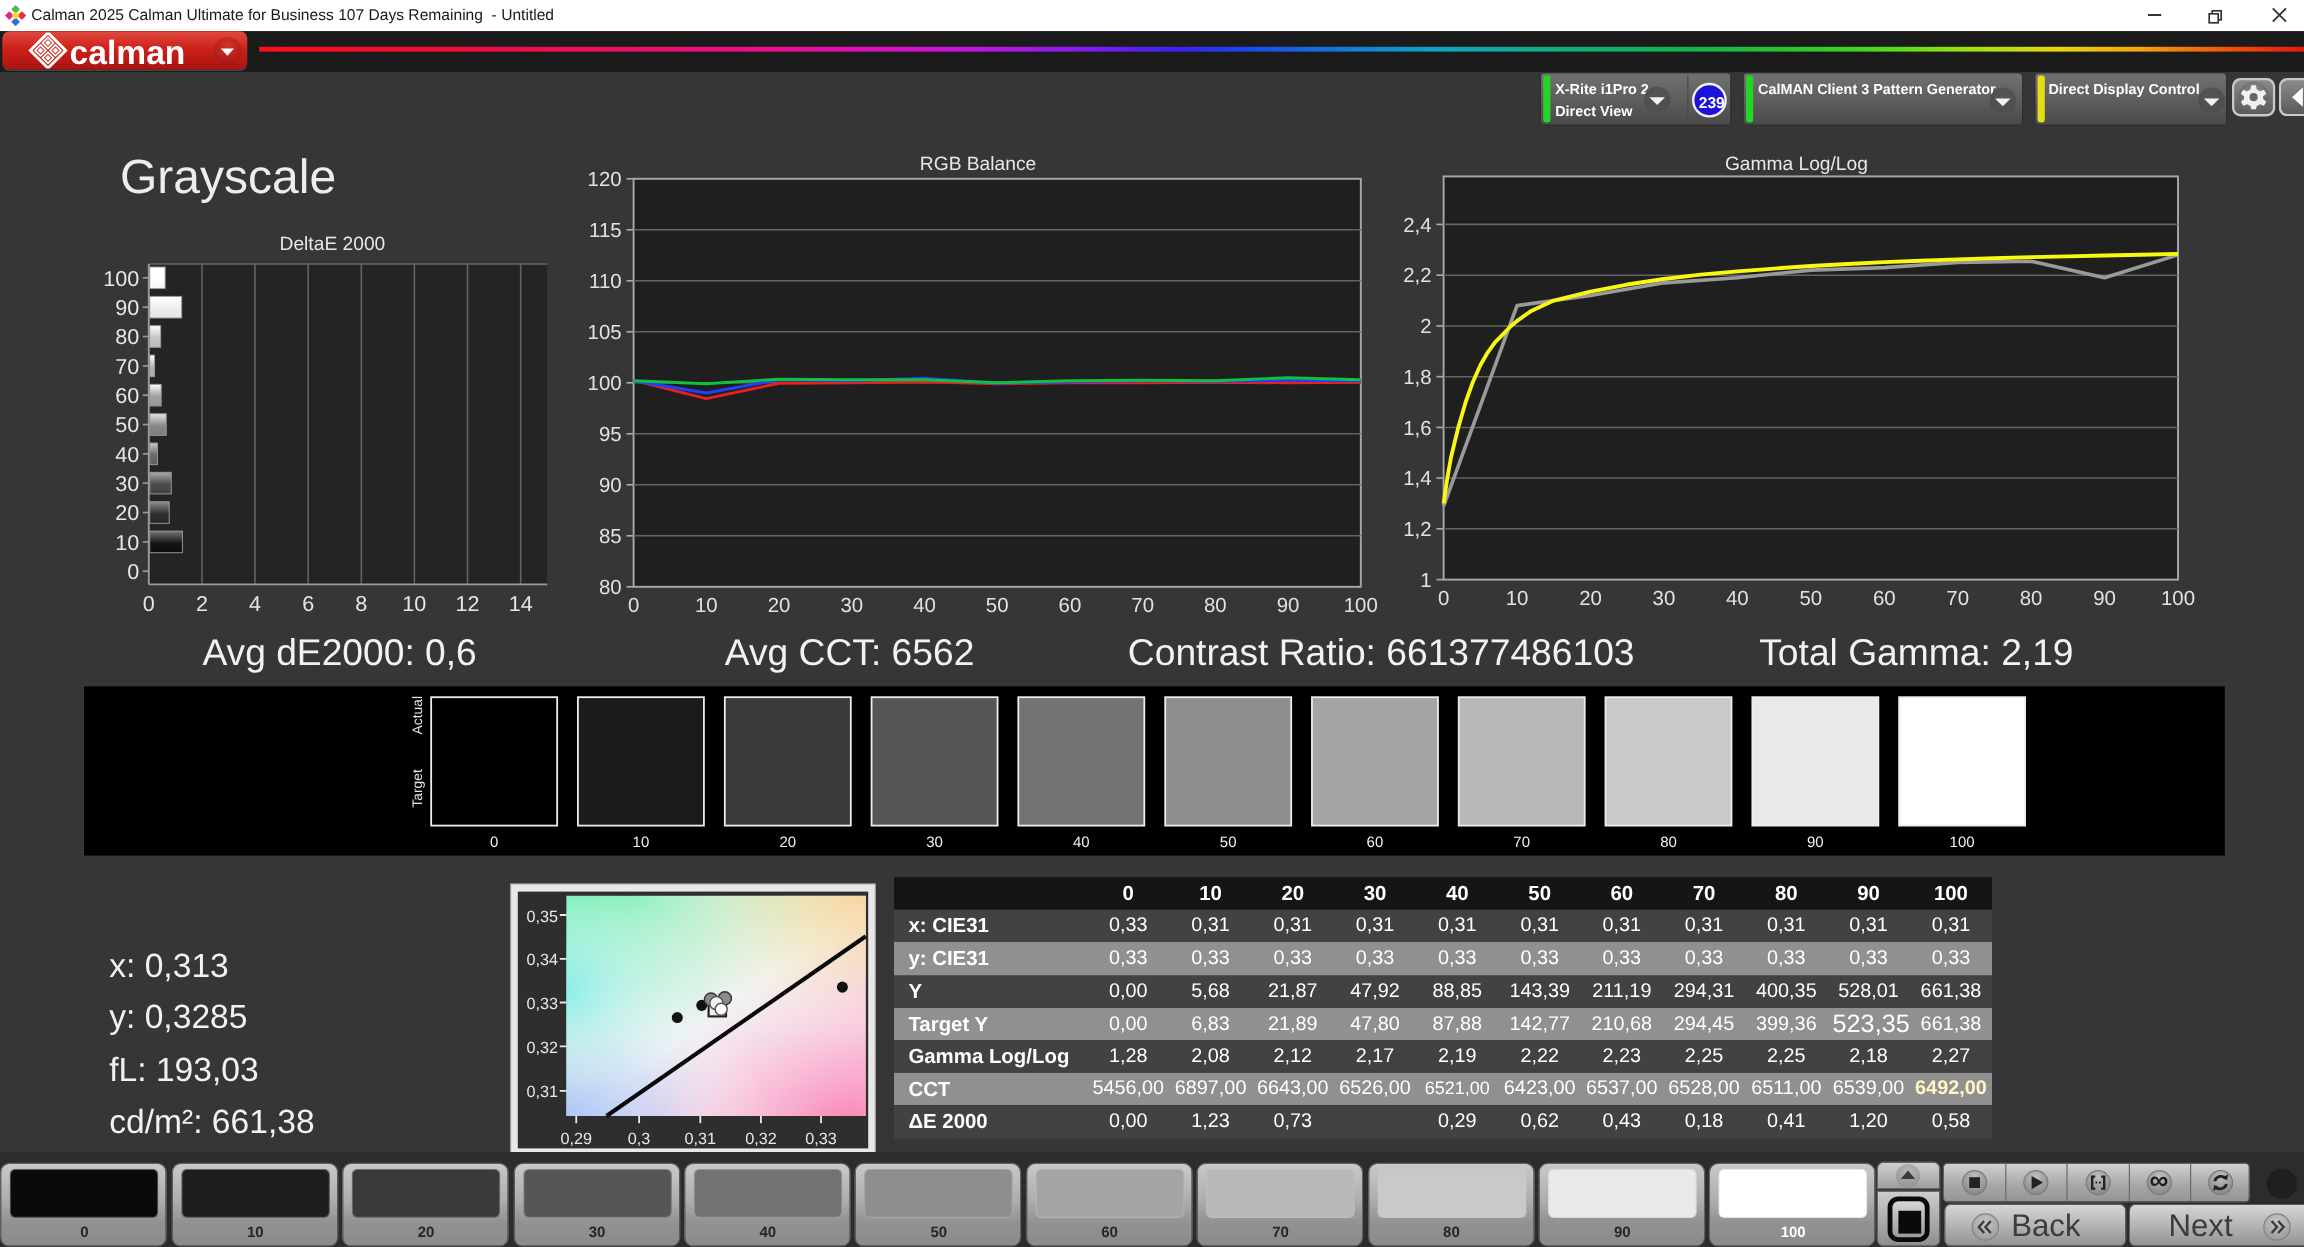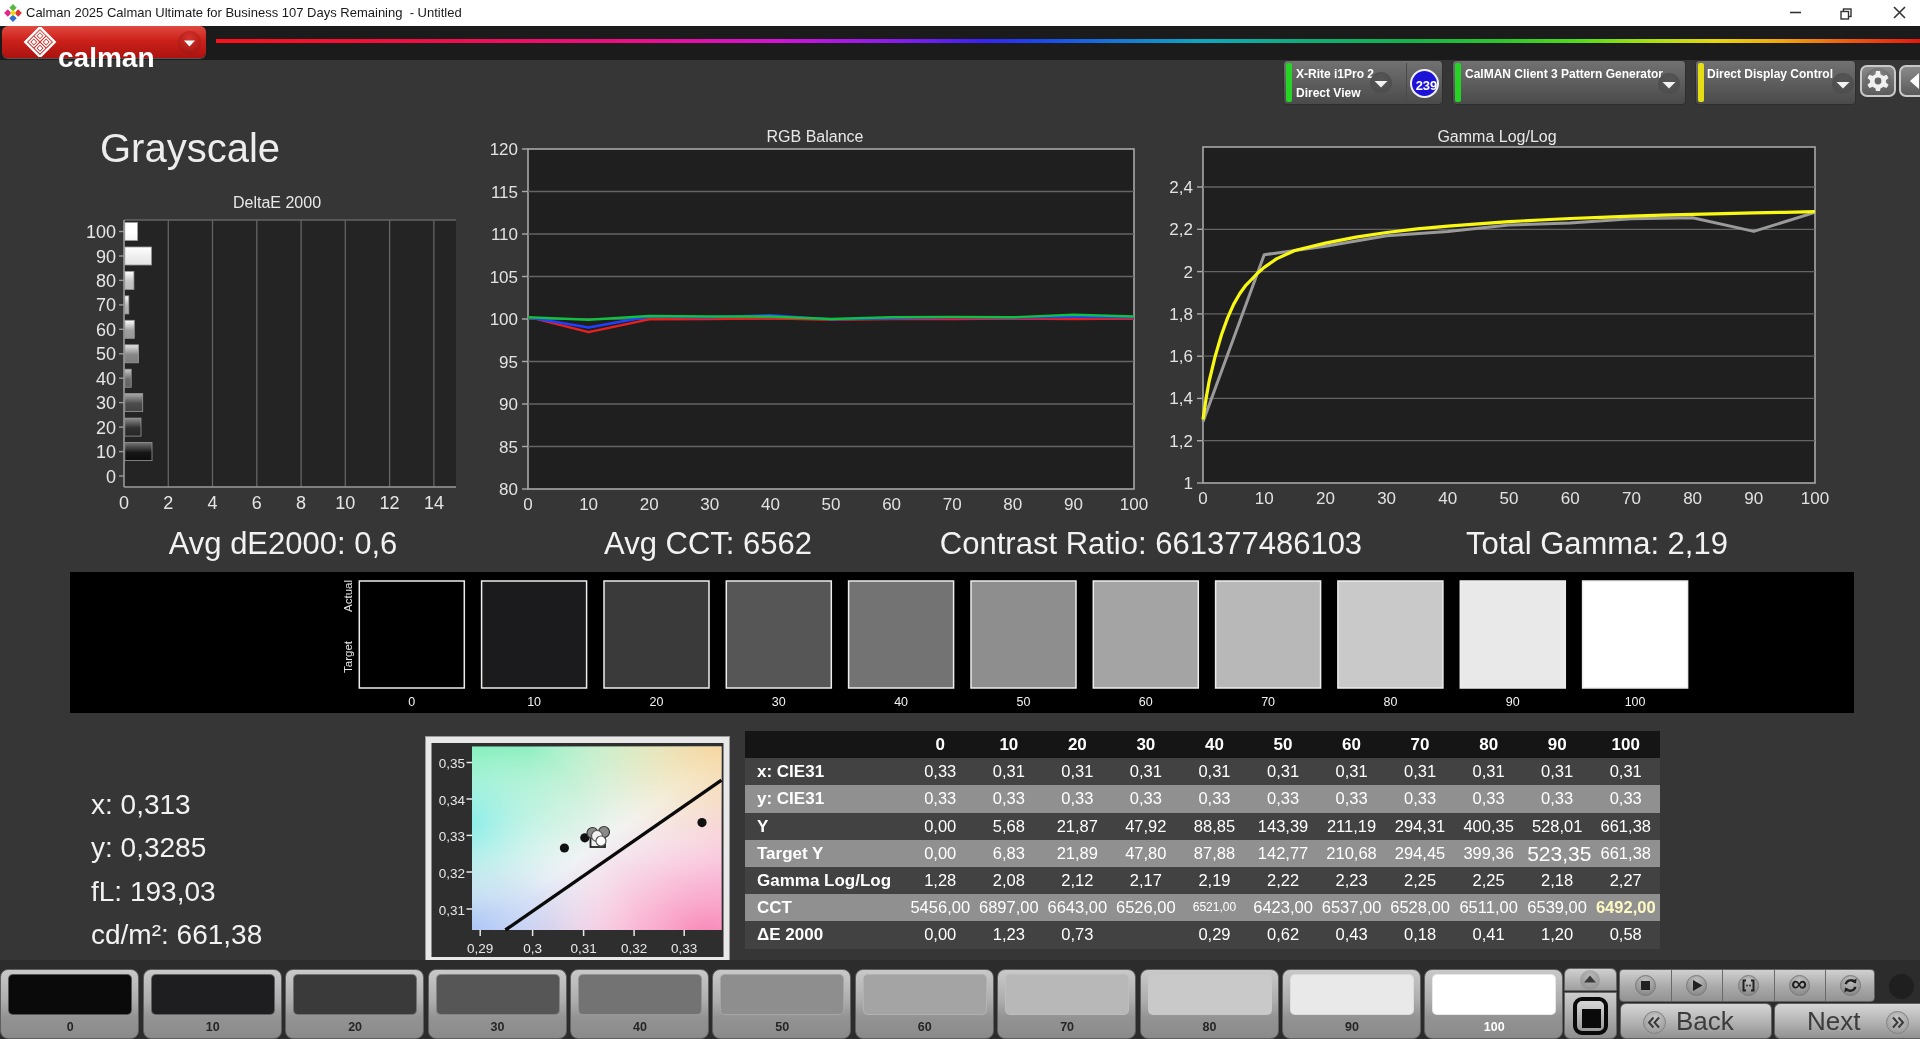--- a/index.html
+++ b/index.html
@@ -33,21 +33,21 @@
 <rect x="-7.6" y="-7.6" width="6.4" height="6.4" stroke-width="1.5"></rect>
 <rect x="1.2" y="-7.6" width="6.4" height="6.4" stroke-width="1.5"></rect>
 <rect x="-7.6" y="1.2" width="6.4" height="6.4" stroke-width="1.5"></rect>
 <rect x="1.2" y="1.2" width="6.4" height="6.4" stroke-width="1.5"></rect>
 <rect x="-6.1" y="-6.1" width="3.4" height="3.4" stroke="none" fill="#fff"></rect>
 <rect x="2.7" y="-6.1" width="3.4" height="3.4" stroke="none" fill="#fff"></rect>
 <rect x="-6.1" y="2.7" width="3.4" height="3.4" stroke="none" fill="#fff"></rect>
 <rect x="2.7" y="2.7" width="3.4" height="3.4" stroke="none" fill="#fff"></rect>
 </g>
         </svg>
-<div class="abs" style="left:56px;top:2px;font-size:28px;font-weight:bold;color:#fff;letter-spacing:0px;margin-top:14px;">calman</div>
+<div class="abs" style="left:56px;top:2px;font-size:28px;font-weight:bold;color:#fff;letter-spacing:0px;">calman</div>
 <div class="abs" style="left:176px;top:5px;width:23px;height:23px;border-radius:50%;background:radial-gradient(circle at 50% 30%,#d6332c,#9c0f0b);"></div>
 <svg class="abs" style="left:176px;top:5px;" width="23" height="23">
           <path d="M6 9.5 L17 9.5 L11.5 15.5 Z" fill="#fff"></path>
         </svg>
 </div>
 <div class="abs" style="left:216px;top:13px;width:1704px;height:4px;background:linear-gradient(90deg,#ff1019 0%,#f30d45 12%,#ee0d8e 25%,#d512d9 33%,#8a1bf0 40%,#3922f5 45%,#1a45f0 48%,#1579d8 53%,#0da8c0 58%,#0fae78 64%,#12b44a 70%,#2fc929 76%,#55dd17 80%,#a5e012 84%,#e8d60f 88%,#f2a30e 92%,#f0570d 96%,#e8170d 100%);"></div>
 </div>
 <div class="abs" style="left:1283px;top:60px;width:160px;height:45px;background:linear-gradient(#717171,#5e5e5e 50%,#4a4a4a);border-radius:4px;border:1px solid #2e2e2e;">
 <div class="abs" style="left:2px;top:2px;width:6px;height:39px;background:#26d426;border-radius:2px;"></div>
 <div class="abs" style="left:12px;top:4px;font-size:12px;font-weight:bold;color:#fff;line-height:19px;white-space:nowrap;">X-Rite i1Pro 2<br>Direct View</div>
@@ -481,21 +481,21 @@
       <div class="abs" style="left:640.8px;top:136.0px;width:68.5px;height:27.2px;line-height:27.2px;text-align:center;font-size:16.5px;color:#fff;">2,25</div>
       <div class="abs" style="left:709.4px;top:136.0px;width:68.5px;height:27.2px;line-height:27.2px;text-align:center;font-size:16.5px;color:#fff;">2,25</div>
       <div class="abs" style="left:777.9px;top:136.0px;width:68.5px;height:27.2px;line-height:27.2px;text-align:center;font-size:16.5px;color:#fff;">2,18</div>
       <div class="abs" style="left:846.5px;top:136.0px;width:68.5px;height:27.2px;line-height:27.2px;text-align:center;font-size:16.5px;color:#fff;">2,27</div>
       <div class="abs" style="left:0;top:163.2px;width:915px;height:27.2px;background:#909090;"></div>
       <div class="abs" style="left:12px;top:163.2px;height:27.2px;line-height:27.2px;font-size:17px;font-weight:bold;color:#fff;">CCT</div>
       <div class="abs" style="left:161.0px;top:163.2px;width:68.5px;height:27.2px;line-height:27.2px;text-align:center;font-size:16.5px;color:#fff;">5456,00</div>
       <div class="abs" style="left:229.6px;top:163.2px;width:68.5px;height:27.2px;line-height:27.2px;text-align:center;font-size:16.5px;color:#fff;">6897,00</div>
       <div class="abs" style="left:298.1px;top:163.2px;width:68.5px;height:27.2px;line-height:27.2px;text-align:center;font-size:16.5px;color:#fff;">6643,00</div>
       <div class="abs" style="left:366.6px;top:163.2px;width:68.5px;height:27.2px;line-height:27.2px;text-align:center;font-size:16.5px;color:#fff;">6526,00</div>
-      <div class="abs" style="left:435.2px;top:163.2px;width:68.5px;height:27.2px;line-height:27.2px;text-align:center;font-size:12px;color:#fff;">6521,00</div>
+      <div class="abs" style="left:435.2px;top:163.2px;width:68.5px;height:27.2px;line-height:27.2px;text-align:center;font-size:15px;color:#fff;">6521,00</div>
       <div class="abs" style="left:503.8px;top:163.2px;width:68.5px;height:27.2px;line-height:27.2px;text-align:center;font-size:16.5px;color:#fff;">6423,00</div>
       <div class="abs" style="left:572.3px;top:163.2px;width:68.5px;height:27.2px;line-height:27.2px;text-align:center;font-size:16.5px;color:#fff;">6537,00</div>
       <div class="abs" style="left:640.8px;top:163.2px;width:68.5px;height:27.2px;line-height:27.2px;text-align:center;font-size:16.5px;color:#fff;">6528,00</div>
       <div class="abs" style="left:709.4px;top:163.2px;width:68.5px;height:27.2px;line-height:27.2px;text-align:center;font-size:16.5px;color:#fff;">6511,00</div>
       <div class="abs" style="left:777.9px;top:163.2px;width:68.5px;height:27.2px;line-height:27.2px;text-align:center;font-size:16.5px;color:#fff;">6539,00</div>
       <div class="abs" style="left:846.5px;top:163.2px;width:68.5px;height:27.2px;line-height:27.2px;text-align:center;font-size:16.5px;color:#fef9c3;font-weight:bold;">6492,00</div>
       <div class="abs" style="left:0;top:190.4px;width:915px;height:27.2px;background:#424242;"></div>
       <div class="abs" style="left:12px;top:190.4px;height:27.2px;line-height:27.2px;font-size:17px;font-weight:bold;color:#fff;">ΔE 2000</div>
       <div class="abs" style="left:161.0px;top:190.4px;width:68.5px;height:27.2px;line-height:27.2px;text-align:center;font-size:16.5px;color:#fff;">0,00</div>
       <div class="abs" style="left:229.6px;top:190.4px;width:68.5px;height:27.2px;line-height:27.2px;text-align:center;font-size:16.5px;color:#fff;">1,23</div>

